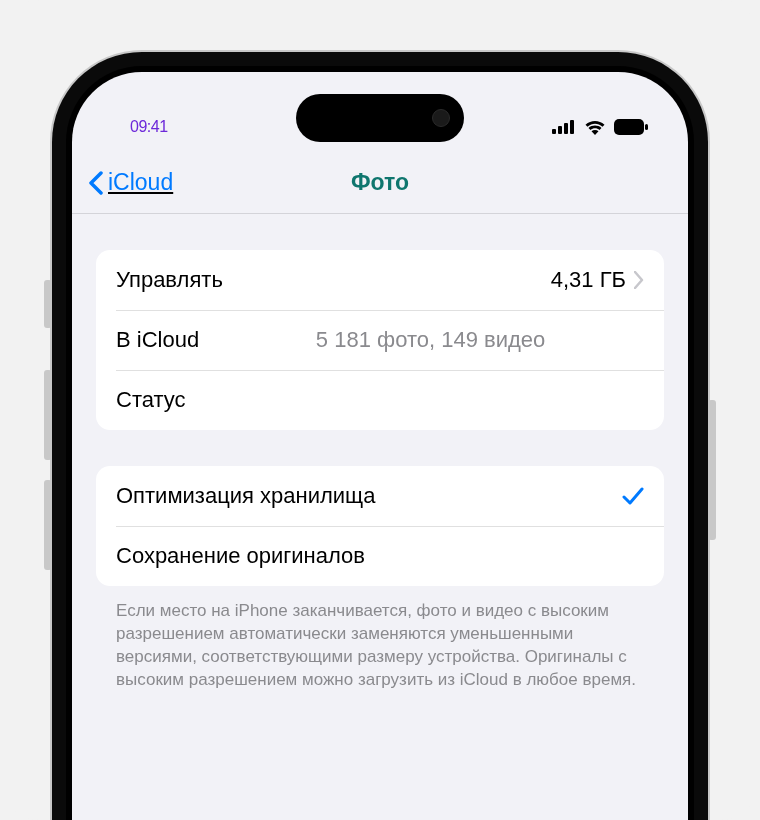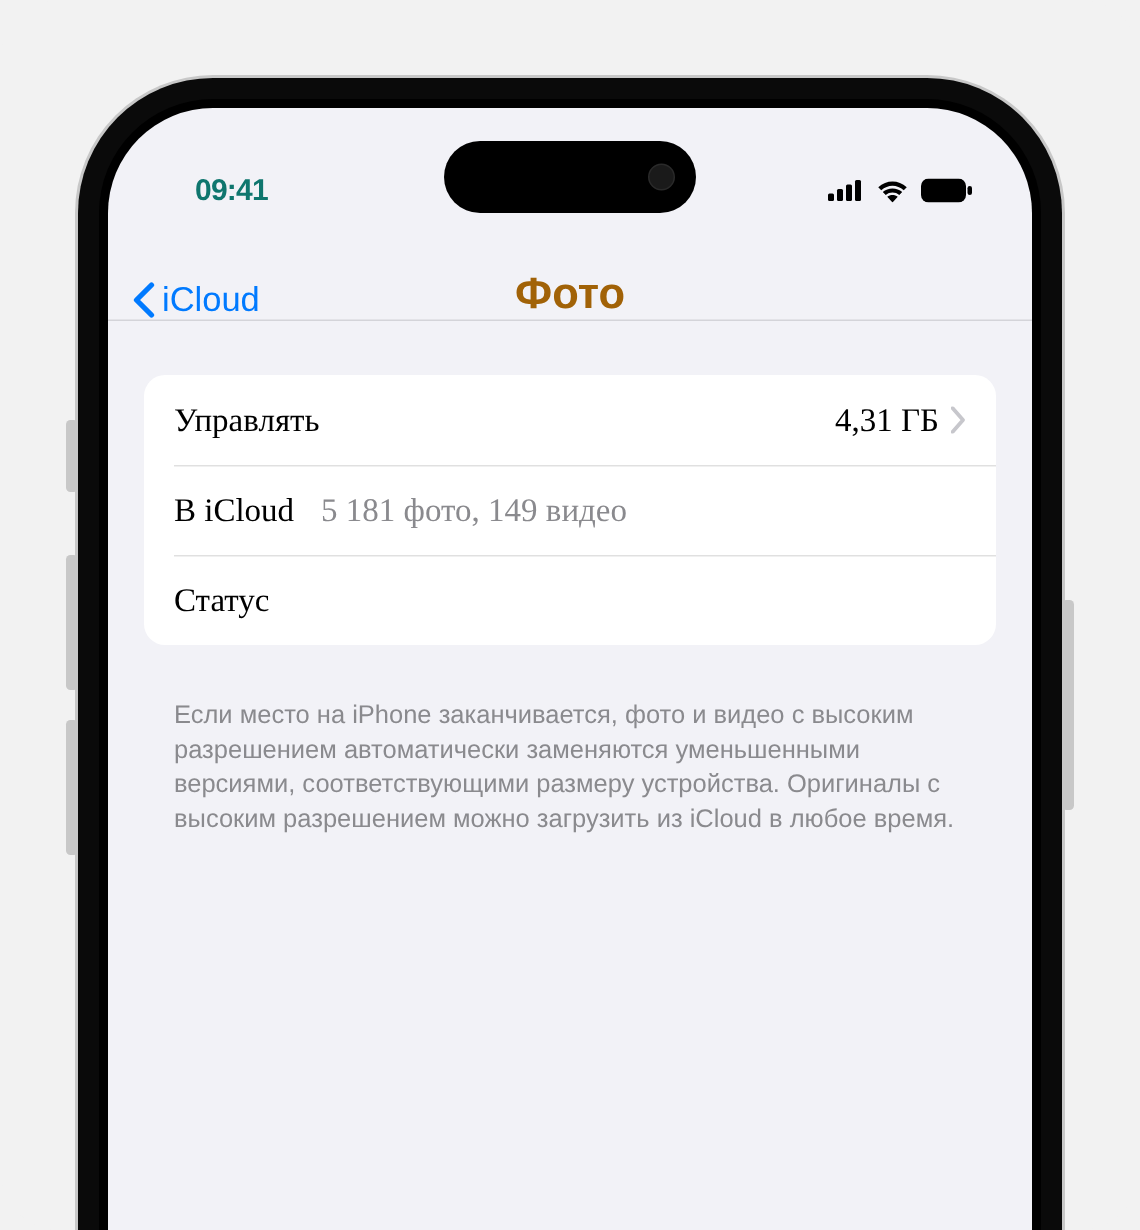--- a/index.html
+++ b/index.html
@@ -74,67 +74,67 @@
       border: 1px solid #2a2a2a;
     }
     .status-bar {
       height: 80px;
       display: flex;
       align-items: center;
       justify-content: space-between;
       padding: 30px 40px 0 58px;
     }
     .status-time {
-      font-size: 20px;
-      font-weight: 700;
-      color: #0f766e;
+      font-size: 16px;
+      font-weight: 400;
+      color: #6d28d9;
       letter-spacing: -0.5px;
     }
     .status-icons {
       display: flex;
       align-items: center;
       gap: 8px;
     }
     .nav-bar {
       height: 62px;
       display: flex;
-      align-items: flex-end;
+      align-items: center;
       padding: 0 16px;
       position: relative;
       border-bottom: 1px solid rgba(0,0,0,0.12);
       background: #f2f2f7;
+      text-decoration: underline;
     }
     .back-button {
       display: flex;
       align-items: center;
       color: #007aff;
       font-size: 23px;
       font-weight: 400;
       cursor: pointer;
     }
     .back-chevron {
       margin-right: 4px;
     }
     .nav-title {
       position: absolute;
       left: 50%;
       transform: translateX(-50%);
-      font-size: 29px;
+      font-size: 23px;
       font-weight: 600;
-      color: #a16207;
+      color: #0f766e;
     }
     .content {
       padding: 36px 24px 0 24px;
     }
     .list-group {
       background: #fff;
       border-radius: 14px;
       overflow: hidden;
       margin-bottom: 36px;
-      font-family: Liberation Serif, serif;
     }
     .list-row {
       display: flex;
       align-items: center;
       justify-content: space-between;
       min-height: 60px;
       padding: 14px 20px;
       font-size: 22px;
       position: relative;
     }
@@ -153,21 +153,21 @@
     }
     .row-value {
       color: #000000;
       text-align: right;
       display: flex;
       align-items: center;
       gap: 8px;
     }
     .row-right {
       color: #8a8a8e;
-      text-align: left;
+      text-align: center;
       flex: 1;
       margin-left: 18px;
     }
     .chevron-right {
       color: #c7c7cc;
     }
     .checkmark {
       color: #007aff;
     }
     .footer-text {
@@ -246,20 +246,31 @@
             </div>
             <div class="list-row">
               <div class="row-label">В iCloud</div>
               <div class="row-right">5 181 фото, 149 видео</div>
             </div>
             <div class="list-row">
               <div class="row-label">Статус</div>
             </div>
           </div>
 
+          <div class="list-group" style="margin-bottom:14px;">
+            <div class="list-row">
+              <div class="row-label">Оптимизация хранилища</div>
+              <svg class="checkmark" width="22" height="22" viewBox="0 0 22 22">
+                <path d="M2 12 L8 18 L20 4" stroke="#007aff" stroke-width="3" fill="none" stroke-linecap="round" stroke-linejoin="round"></path>
+              </svg>
+            </div>
+            <div class="list-row">
+              <div class="row-label">Сохранение оригиналов</div>
+            </div>
+          </div>
 
           <div class="footer-text">Если место на iPhone заканчивается, фото и видео с высоким разрешением автоматически заменя­ются уменьшенными версиями, соответствующими размеру устройства. Оригиналы с высоким разрешением можно загрузить из iCloud в любое время.</div>
 
         </div>
 
       </div>
     </div>
   </div>
 </div>
 

